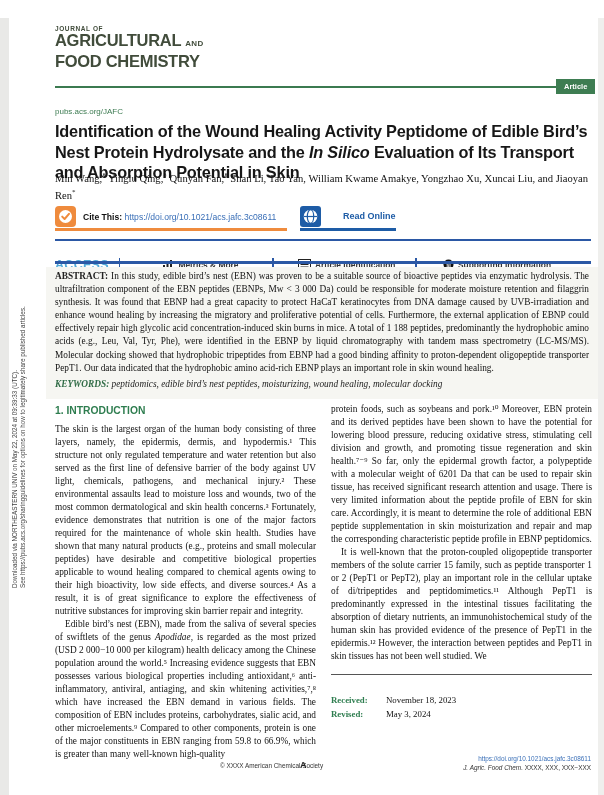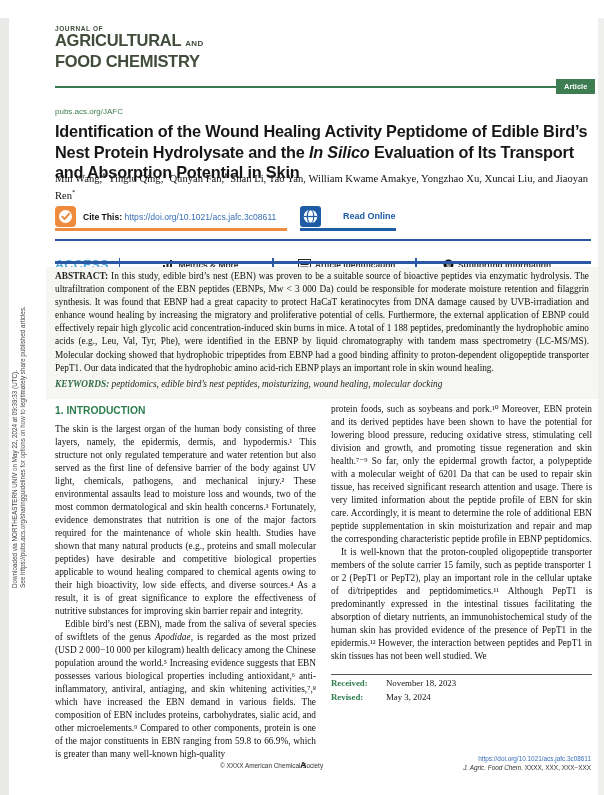--- a/index.html
+++ b/index.html
@@ -70,21 +70,21 @@
   
   .columns{position:absolute;left:55px;top:403px;width:537px;display:flex;gap:15px;}
   .col{width:261px;font-size:9.3px;line-height:13px;text-align:justify;color:#131313;}
   .intro-h{font-family:"Liberation Sans",sans-serif;font-size:10.3px;font-weight:bold;
     color:#2e7d4f;margin:1px 0 6px 0;text-align:left;}
   .col p{margin:0;}
   .col p.indent{text-indent:10px;}
   .gen{font-style:italic;}
 
   
-  .dates{margin-top:11px;border-top:1px solid #555;padding-top:2px;font-size:8.8px;line-height:13.5px;text-align:left;}
+  .dates{margin-top:11px;border-top:1px solid #555;padding-top:19px;font-size:8.8px;line-height:13.5px;text-align:left;}
   .dates .row{display:flex;}
   .dates .dl{width:55px;font-weight:bold;color:#2e7d4f;}
   .dates .dv{color:#111;}
 
   
   .footer-logo{position:absolute;left:53px;top:752px;display:flex;align-items:center;}
   .footer-logo .txt{font-family:"Liberation Sans",sans-serif;font-size:13.5px;color:#1b64b8;margin-left:5px;letter-spacing:-0.2px;}
   .footer-logo .txt b{font-weight:bold;}
   .copyright{position:absolute;left:220px;top:762px;font-family:"Liberation Sans",sans-serif;font-size:6.4px;color:#333;}
   .page-letter{position:absolute;left:300px;top:760px;font-family:"Liberation Sans",sans-serif;font-size:9px;font-weight:bold;color:#222;}

